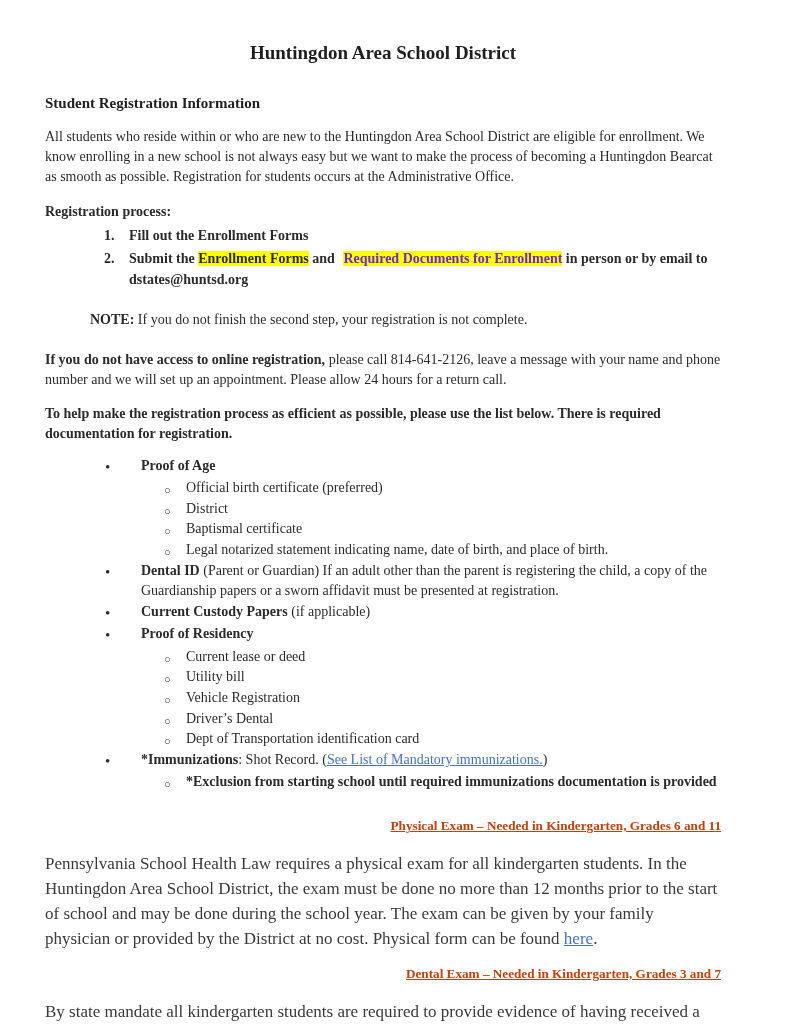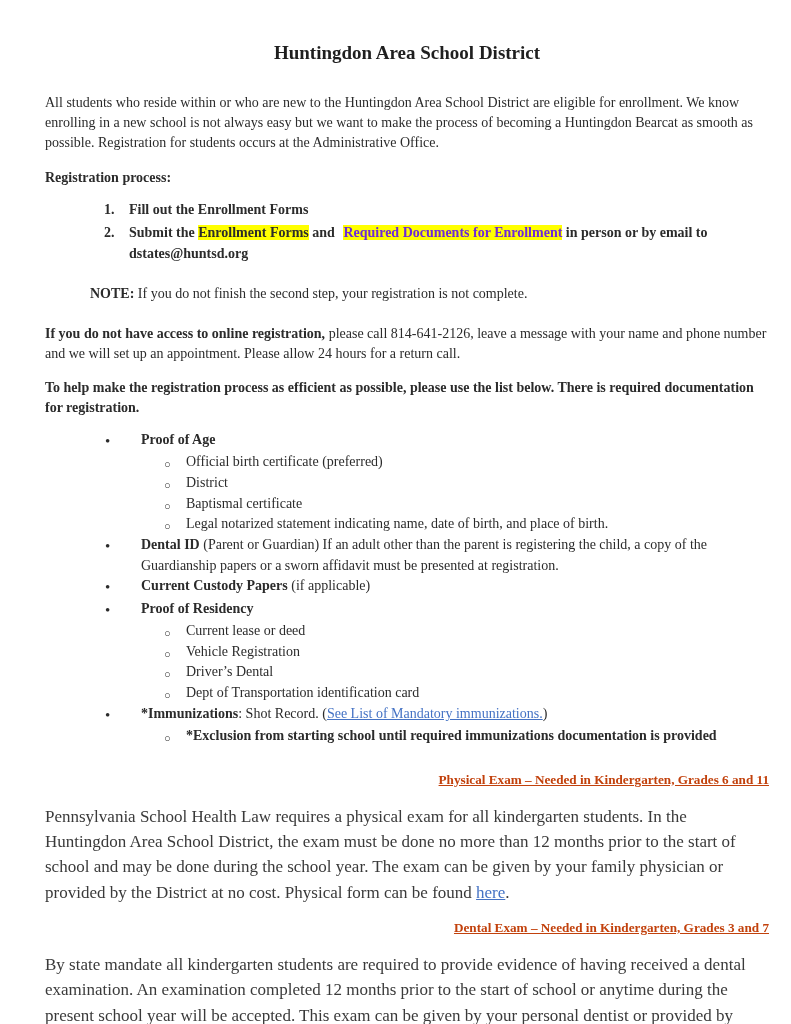--- a/index.html
+++ b/index.html
@@ -1,35 +1,35 @@
 <!DOCTYPE html>
 <html><head>
 <meta charset="utf-8">
 <style>
   html,body { margin:0; padding:0; background:#ffffff; }
   .page {
     position: relative;
     width: 791px; height: 1024px;
     box-sizing: border-box;
-    padding: 42px 22px 0 45px;
+    padding: 42px 70px 0 45px;
     overflow: hidden;
     background: #ffffff;
     font-family: "Liberation Serif", "DejaVu Serif", serif;
     font-size: 14px;
     color: #2b2b2b;
   }
   .title {
     font-size: 19px; font-weight: bold; text-align: center;
     color: #1f1f1f; line-height: 1.2; margin: 0 0 28px 0;
   }
   .h2 { font-size: 15px; font-weight: bold; color: #1f1f1f; margin: 0 0 12px 0; line-height:1.45; }
   p { margin: 0; }
   .body { line-height: 1.43; margin-bottom: 15px; }
   .bold { font-weight: bold; }
-  .label { margin-bottom: 11px; }
+  .label { margin-bottom: 3px; }
   .steps { margin-left: 59px; line-height: 1.5; }
   .step { display: flex; margin-bottom: 2px; }
   .step .num { flex: 0 0 25px; font-weight: bold; }
   .step .stext { flex: 1; max-width: 612px; font-weight: bold; }
   .hl { background: #ffff00; font-weight: bold; }
   .green { color: #6d28d9; cursor: pointer; }
   .gap-left { margin-left: 5px; }
   .note { margin: 20px 0 20px 45px; line-height: 1.43; }
   .access { margin-bottom: 14px; }
   .efficient { margin-bottom: 12px; }
@@ -49,20 +49,21 @@
   .head-dental { margin: 13px 0 15px 0; }
   .small { font-size: 17px; line-height: 1.48; color: #3a3a3a; margin-bottom: 14px; max-width: 706px; }
 </style>
 </head>
 <body>
 
 <div class="page">
 
   <div class="title">Huntingdon Area School District</div>
 
+  <div class="h2">Student Registration Information</div>
 
   <p class="body">All students who reside within or who are new to the Huntingdon Area School District are eligible for enrollment. We know enrolling in a new school is not always easy but we want to make the process of becoming a Huntingdon Bearcat as smooth as possible.  Registration for students occurs at the Administrative Office.</p>
 
   <p class="body bold label">Registration process:</p>
 
   <div class="steps">
     <div class="step">
       <span class="num">1.</span>
       <span class="stext">Fill out the Enrollment Forms</span>
     </div>
@@ -104,20 +105,23 @@
       <span class="t"><span class="bold">Current Custody Papers</span><span> (if applicable)</span></span>
     </div>
 
     <div class="li1">
       <span class="t bold">Proof of Residency</span>
     </div>
     <div class="li2">
         <span class="t">Current lease or deed</span>
       </div>
     <div class="li2">
+        <span class="t">Utility bill</span>
+      </div>
+    <div class="li2">
         <span class="t">Vehicle Registration</span>
       </div>
     <div class="li2">
         <span class="t">Driver’s Dental</span>
       </div>
     <div class="li2">
         <span class="t">Dept of Transportation identification card</span>
       </div>
 
     <div class="li1">

